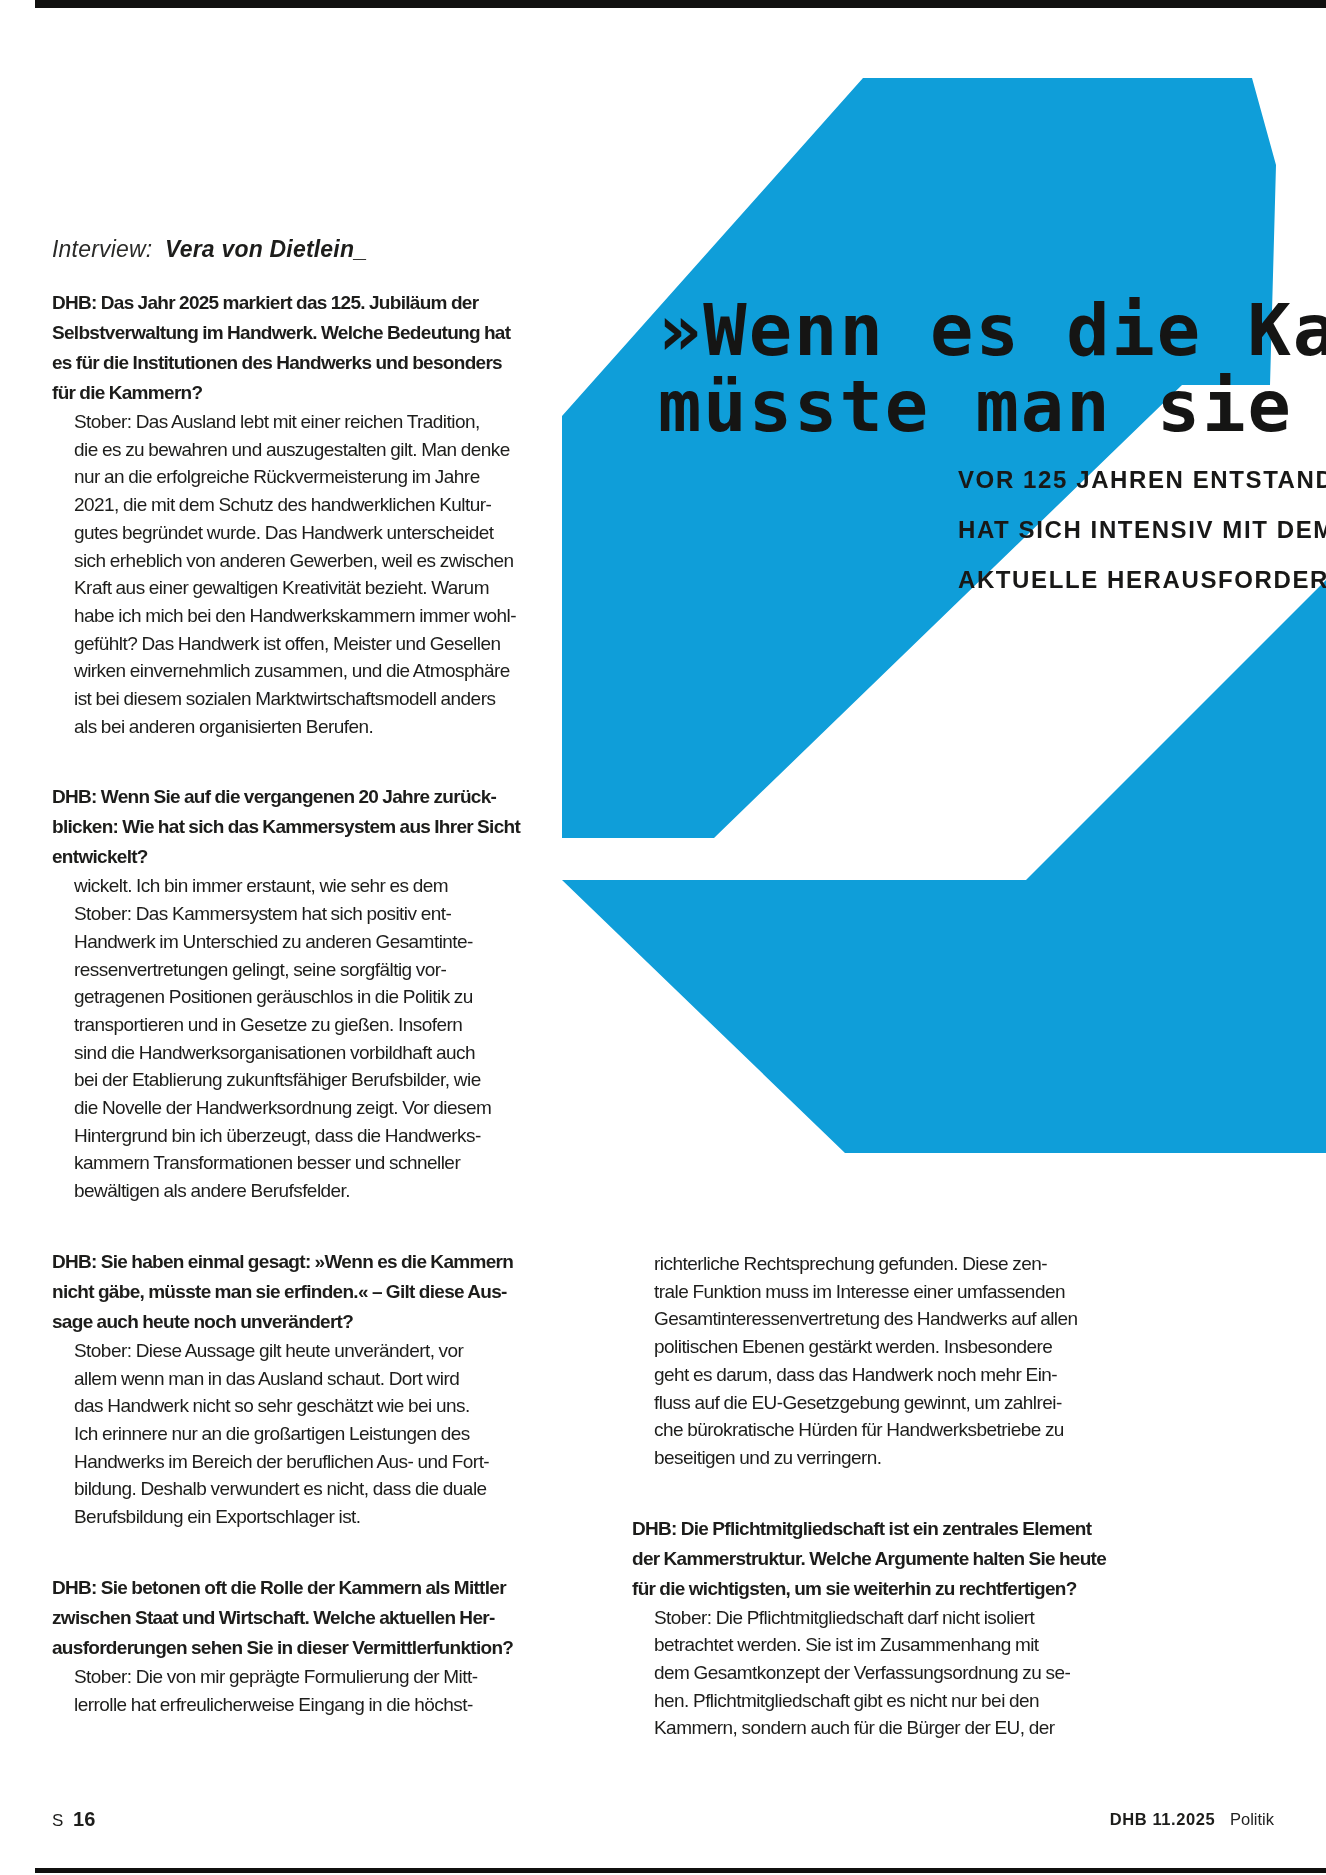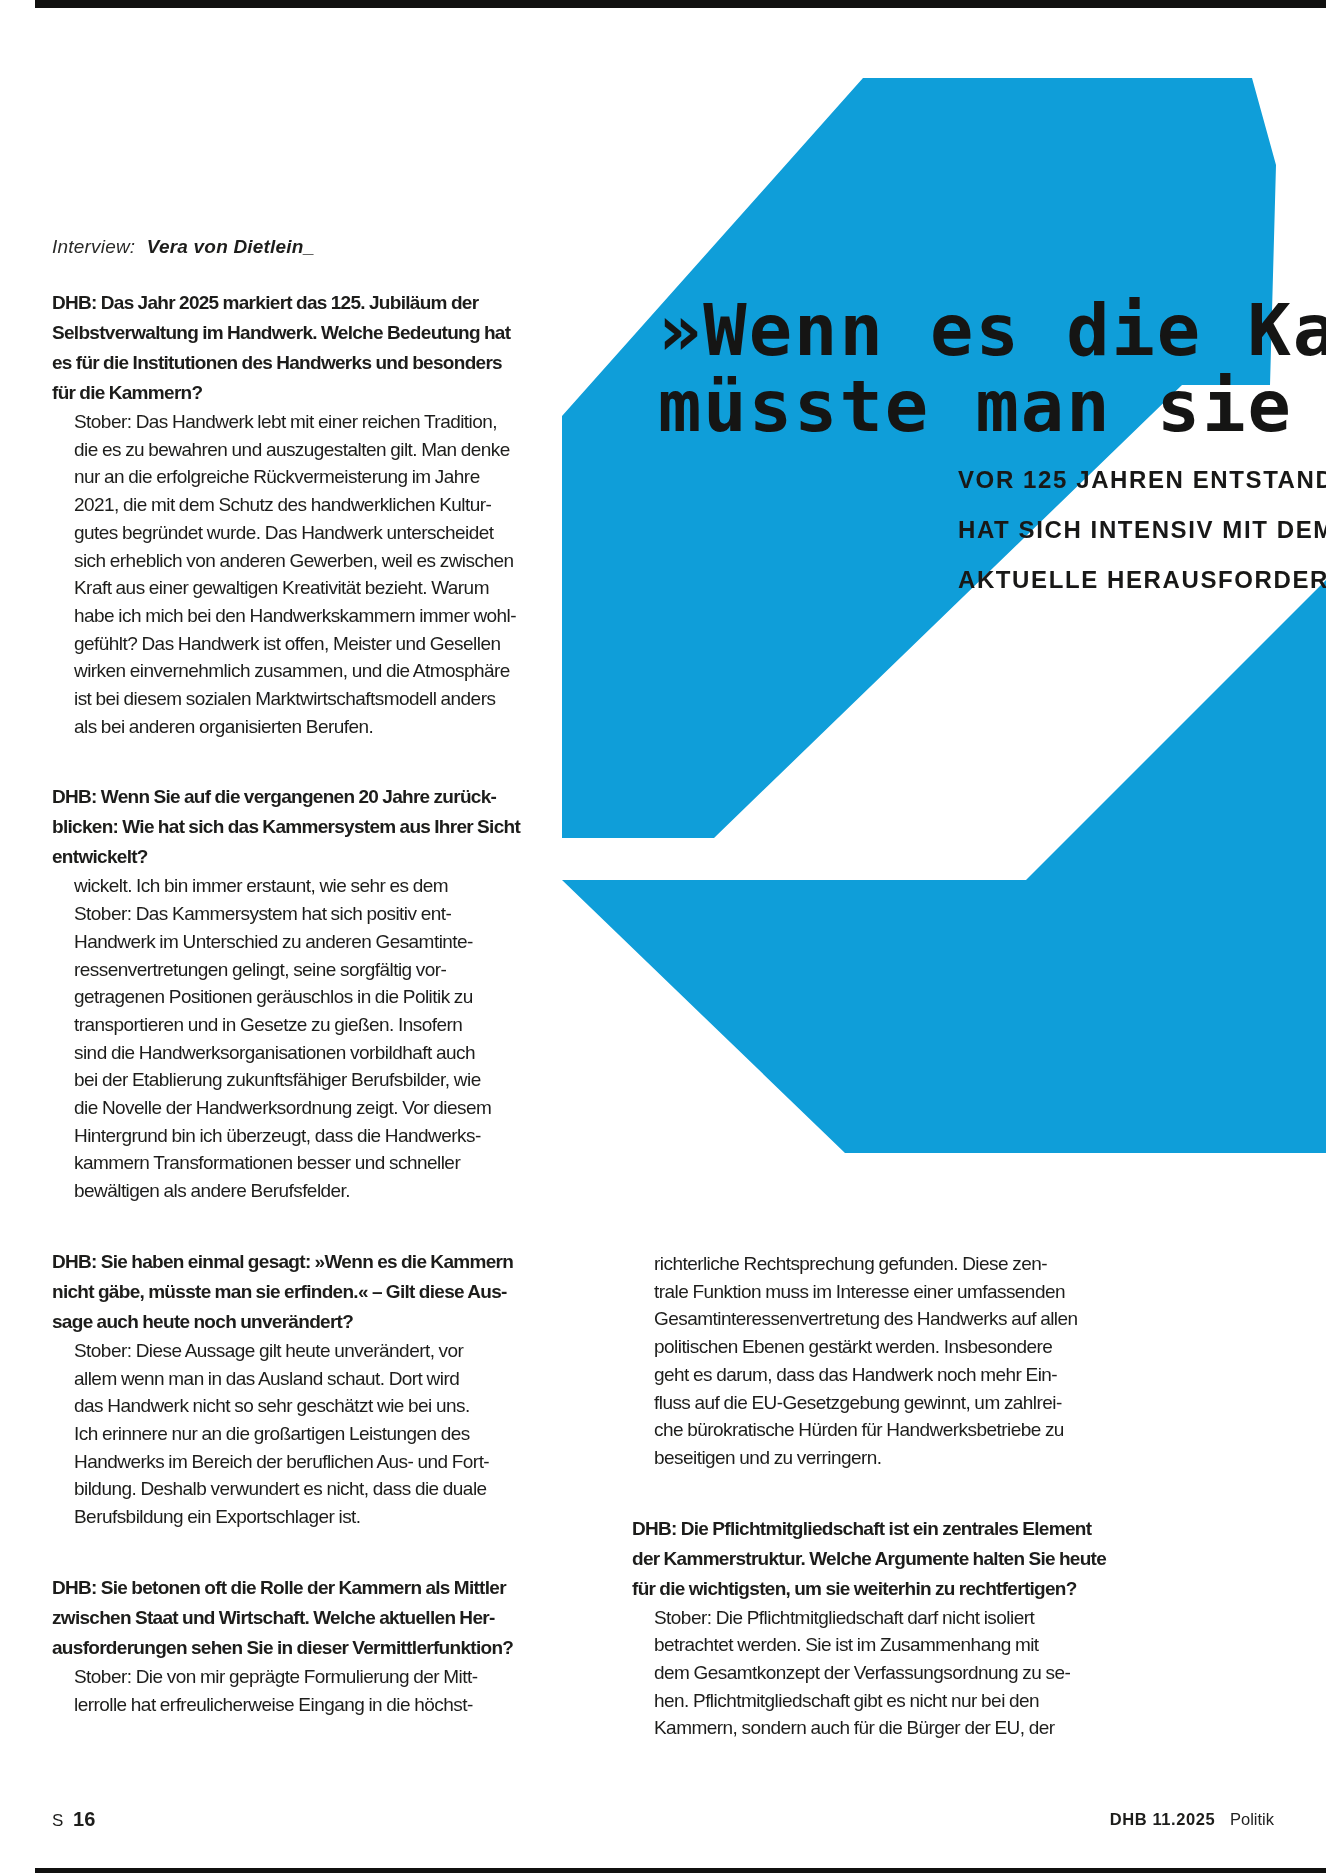--- a/index.html
+++ b/index.html
@@ -4,21 +4,21 @@
 <style>
   html,body{margin:0;padding:0;}
   body{width:1326px;height:1875px;position:relative;overflow:hidden;background:#ffffff;
        font-family:"Liberation Sans",sans-serif;color:#1d1d1b;}
   .abs{position:absolute;}
   .bar{background:#111110;left:35px;width:1291px;}
   #topbar{top:0;height:8px;}
   #botbar{top:1868px;height:5px;}
   #shapes{left:0;top:0;width:1326px;height:1875px;z-index:0;}
   
-  #kicker{left:52px;top:236px;font-size:19px;font-style:italic;letter-spacing:.2px;z-index:2;white-space:nowrap;}
+  #kicker{left:52px;top:236px;font-size:23px;font-style:italic;letter-spacing:.2px;z-index:2;white-space:nowrap;}
   #kicker .lt{font-weight:400;color:#2a2a28;}
   #kicker .nm{font-weight:700;margin-left:6px;}
   
   .headline{font-family:"DejaVu Sans Mono",monospace;font-weight:700;font-size:72px;
             letter-spacing:2px;color:#151514;white-space:nowrap;z-index:2;line-height:1;}
   #hl1{left:658px;top:294px;}
   #hl2{left:658px;top:370px;}
   
   .intro-line{left:958px;font-size:24px;font-weight:700;letter-spacing:1.6px;
               white-space:nowrap;z-index:2;color:#181817;}
@@ -62,21 +62,21 @@
 <div class="abs intro-line" style="top:566px">AKTUELLE HERAUSFORDERUNGEN</div>
 
 <div id="col-left" class="abs col">
     <div class="block q">
       <div class="tline">DHB: Das Jahr 2025 markiert das 125. Jubiläum der</div>
       <div class="tline">Selbstverwaltung im Handwerk. Welche Bedeutung hat</div>
       <div class="tline">es für die Institutionen des Handwerks und besonders</div>
       <div class="tline">für die Kammern?</div>
     </div>
     <div class="block a">
-      <div class="tline">Stober: Das Handwerk lebt mit einer reichen Tradition,</div>
+      <div class="tline">Stober: Das Ausland lebt mit einer reichen Tradition,</div>
       <div class="tline">die es zu bewahren und auszugestalten gilt. Man denke</div>
       <div class="tline">nur an die erfolgreiche Rückvermeisterung im Jahre</div>
       <div class="tline">2021, die mit dem Schutz des handwerklichen Kultur-</div>
       <div class="tline">gutes begründet wurde. Das Handwerk unterscheidet</div>
       <div class="tline">sich erheblich von anderen Gewerben, weil es zwischen</div>
       <div class="tline">Kraft aus einer gewaltigen Kreativität bezieht. Warum</div>
       <div class="tline">habe ich mich bei den Handwerkskammern immer wohl-</div>
       <div class="tline">gefühlt? Das Handwerk ist offen, Meister und Gesellen</div>
       <div class="tline">wirken einvernehmlich zusammen, und die Atmosphäre</div>
       <div class="tline">ist bei diesem sozialen Marktwirtschaftsmodell anders</div>

